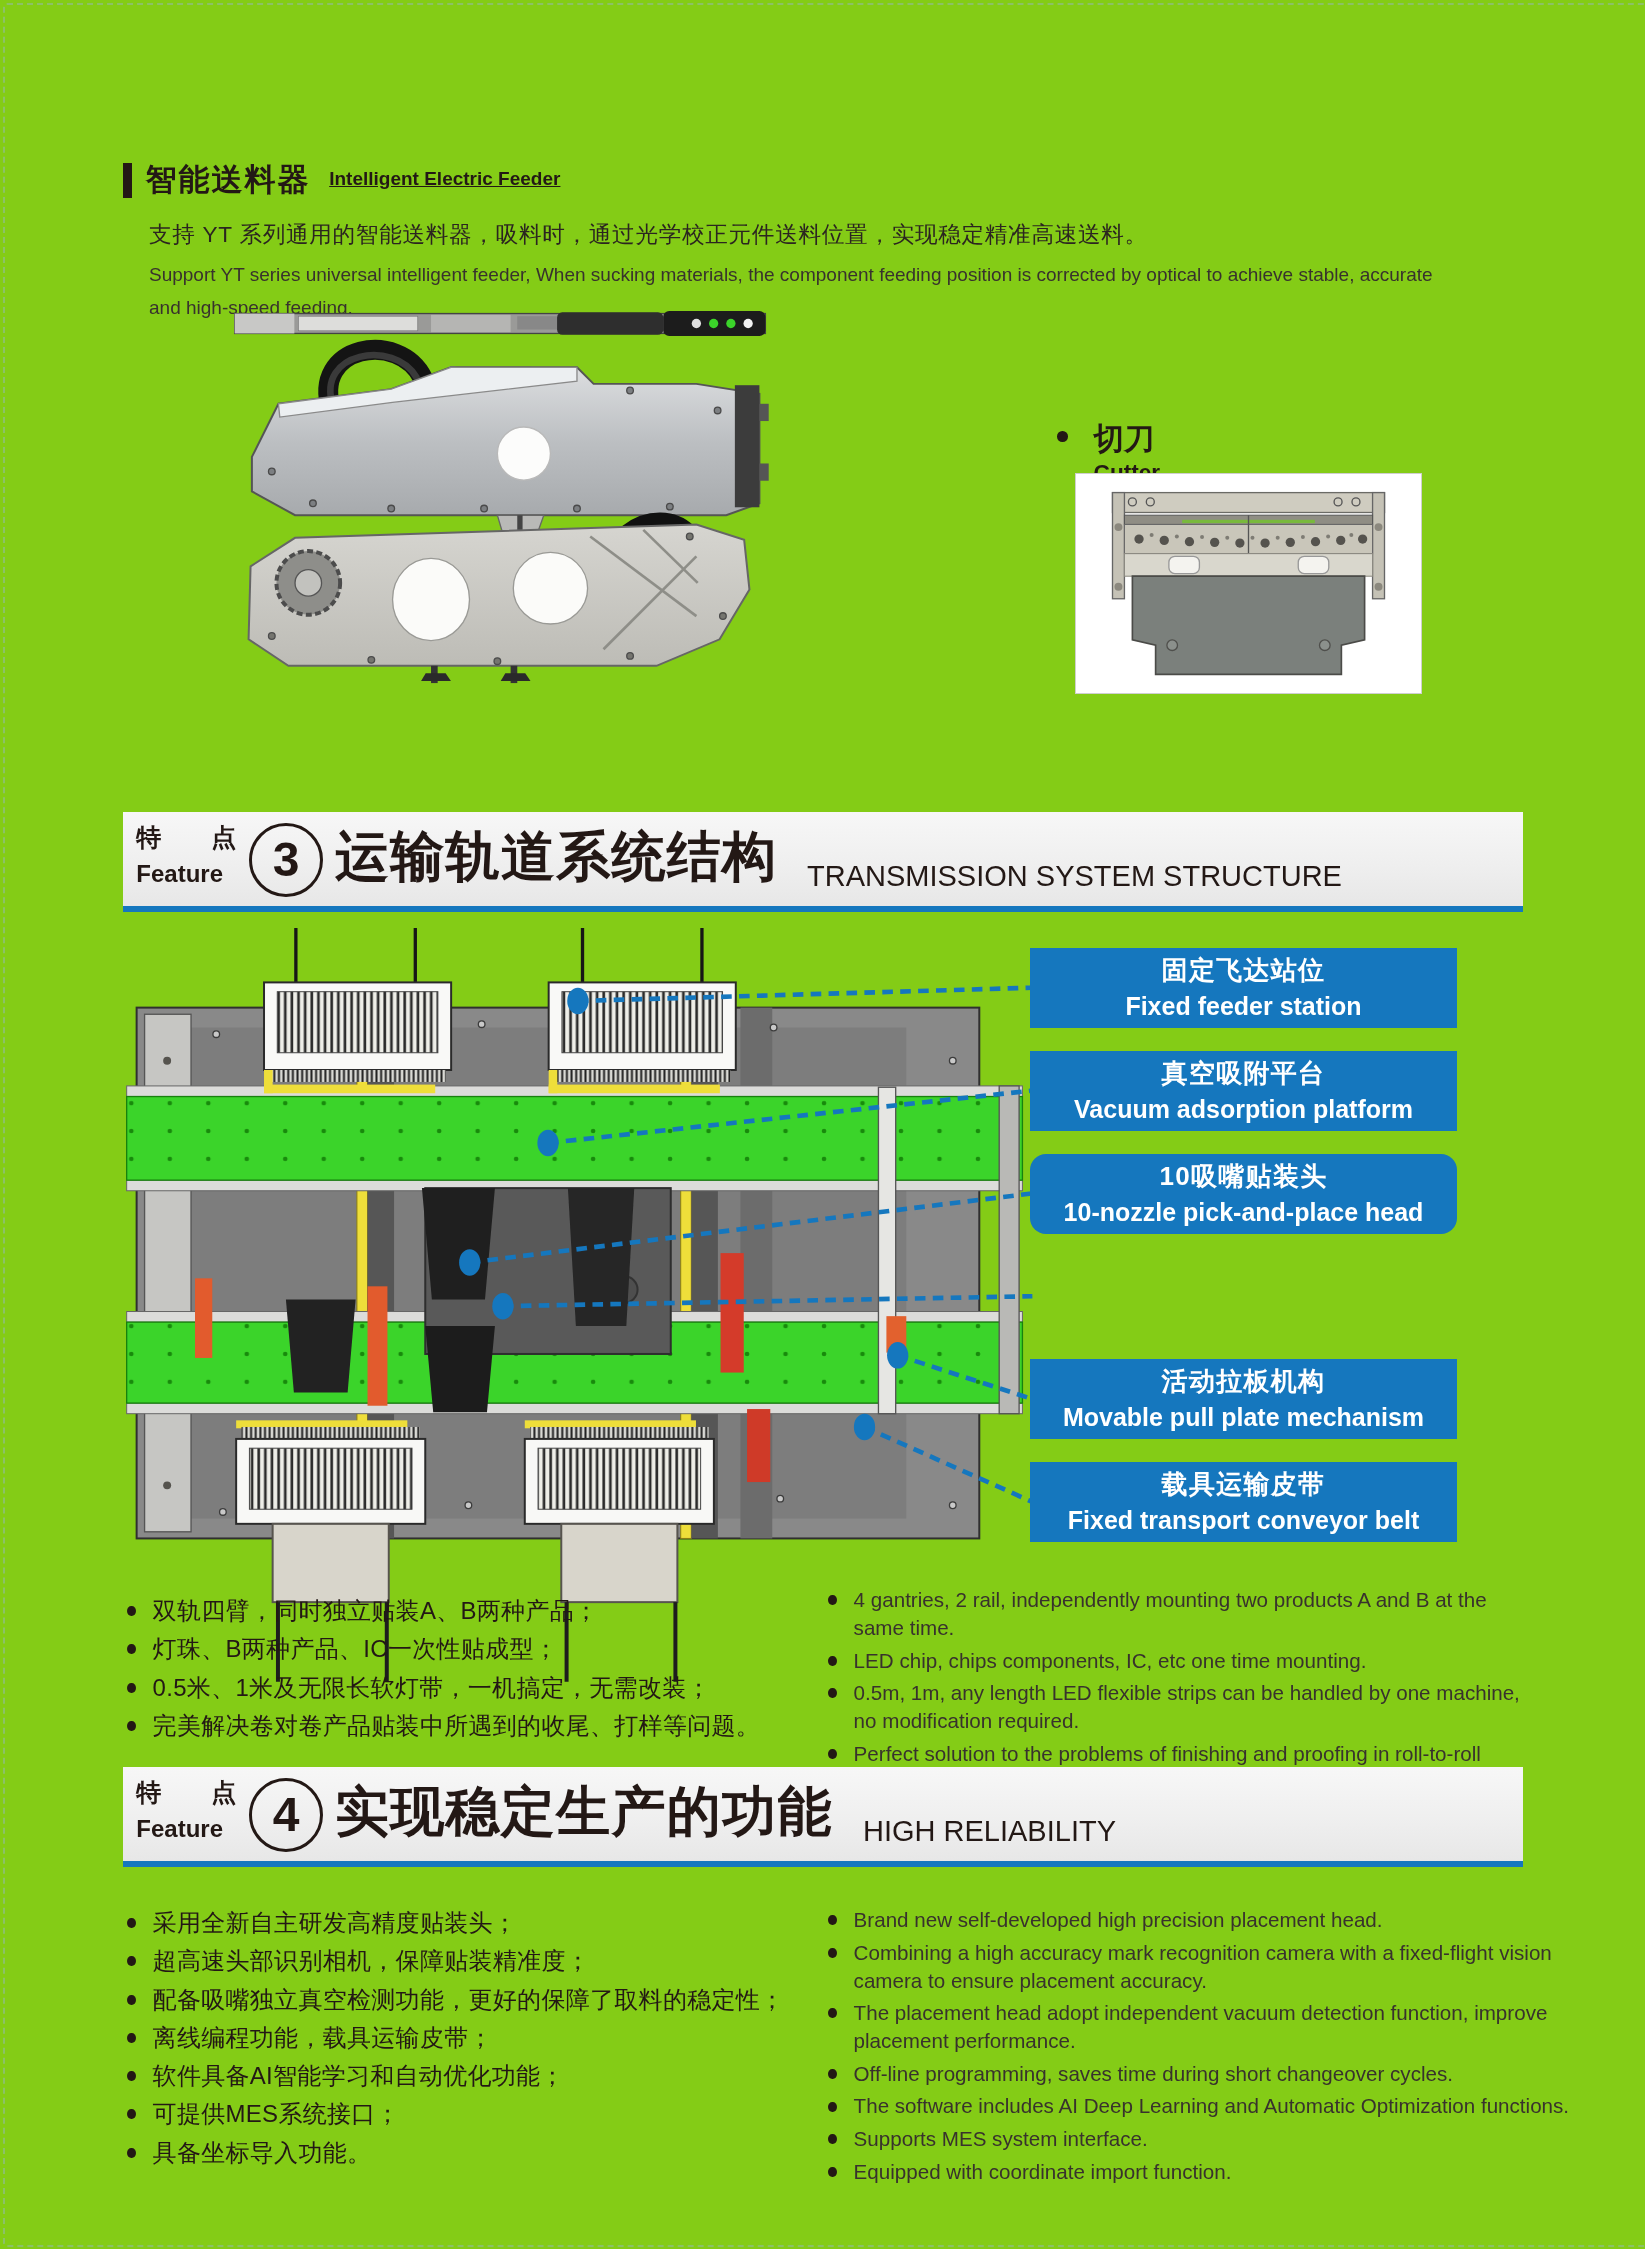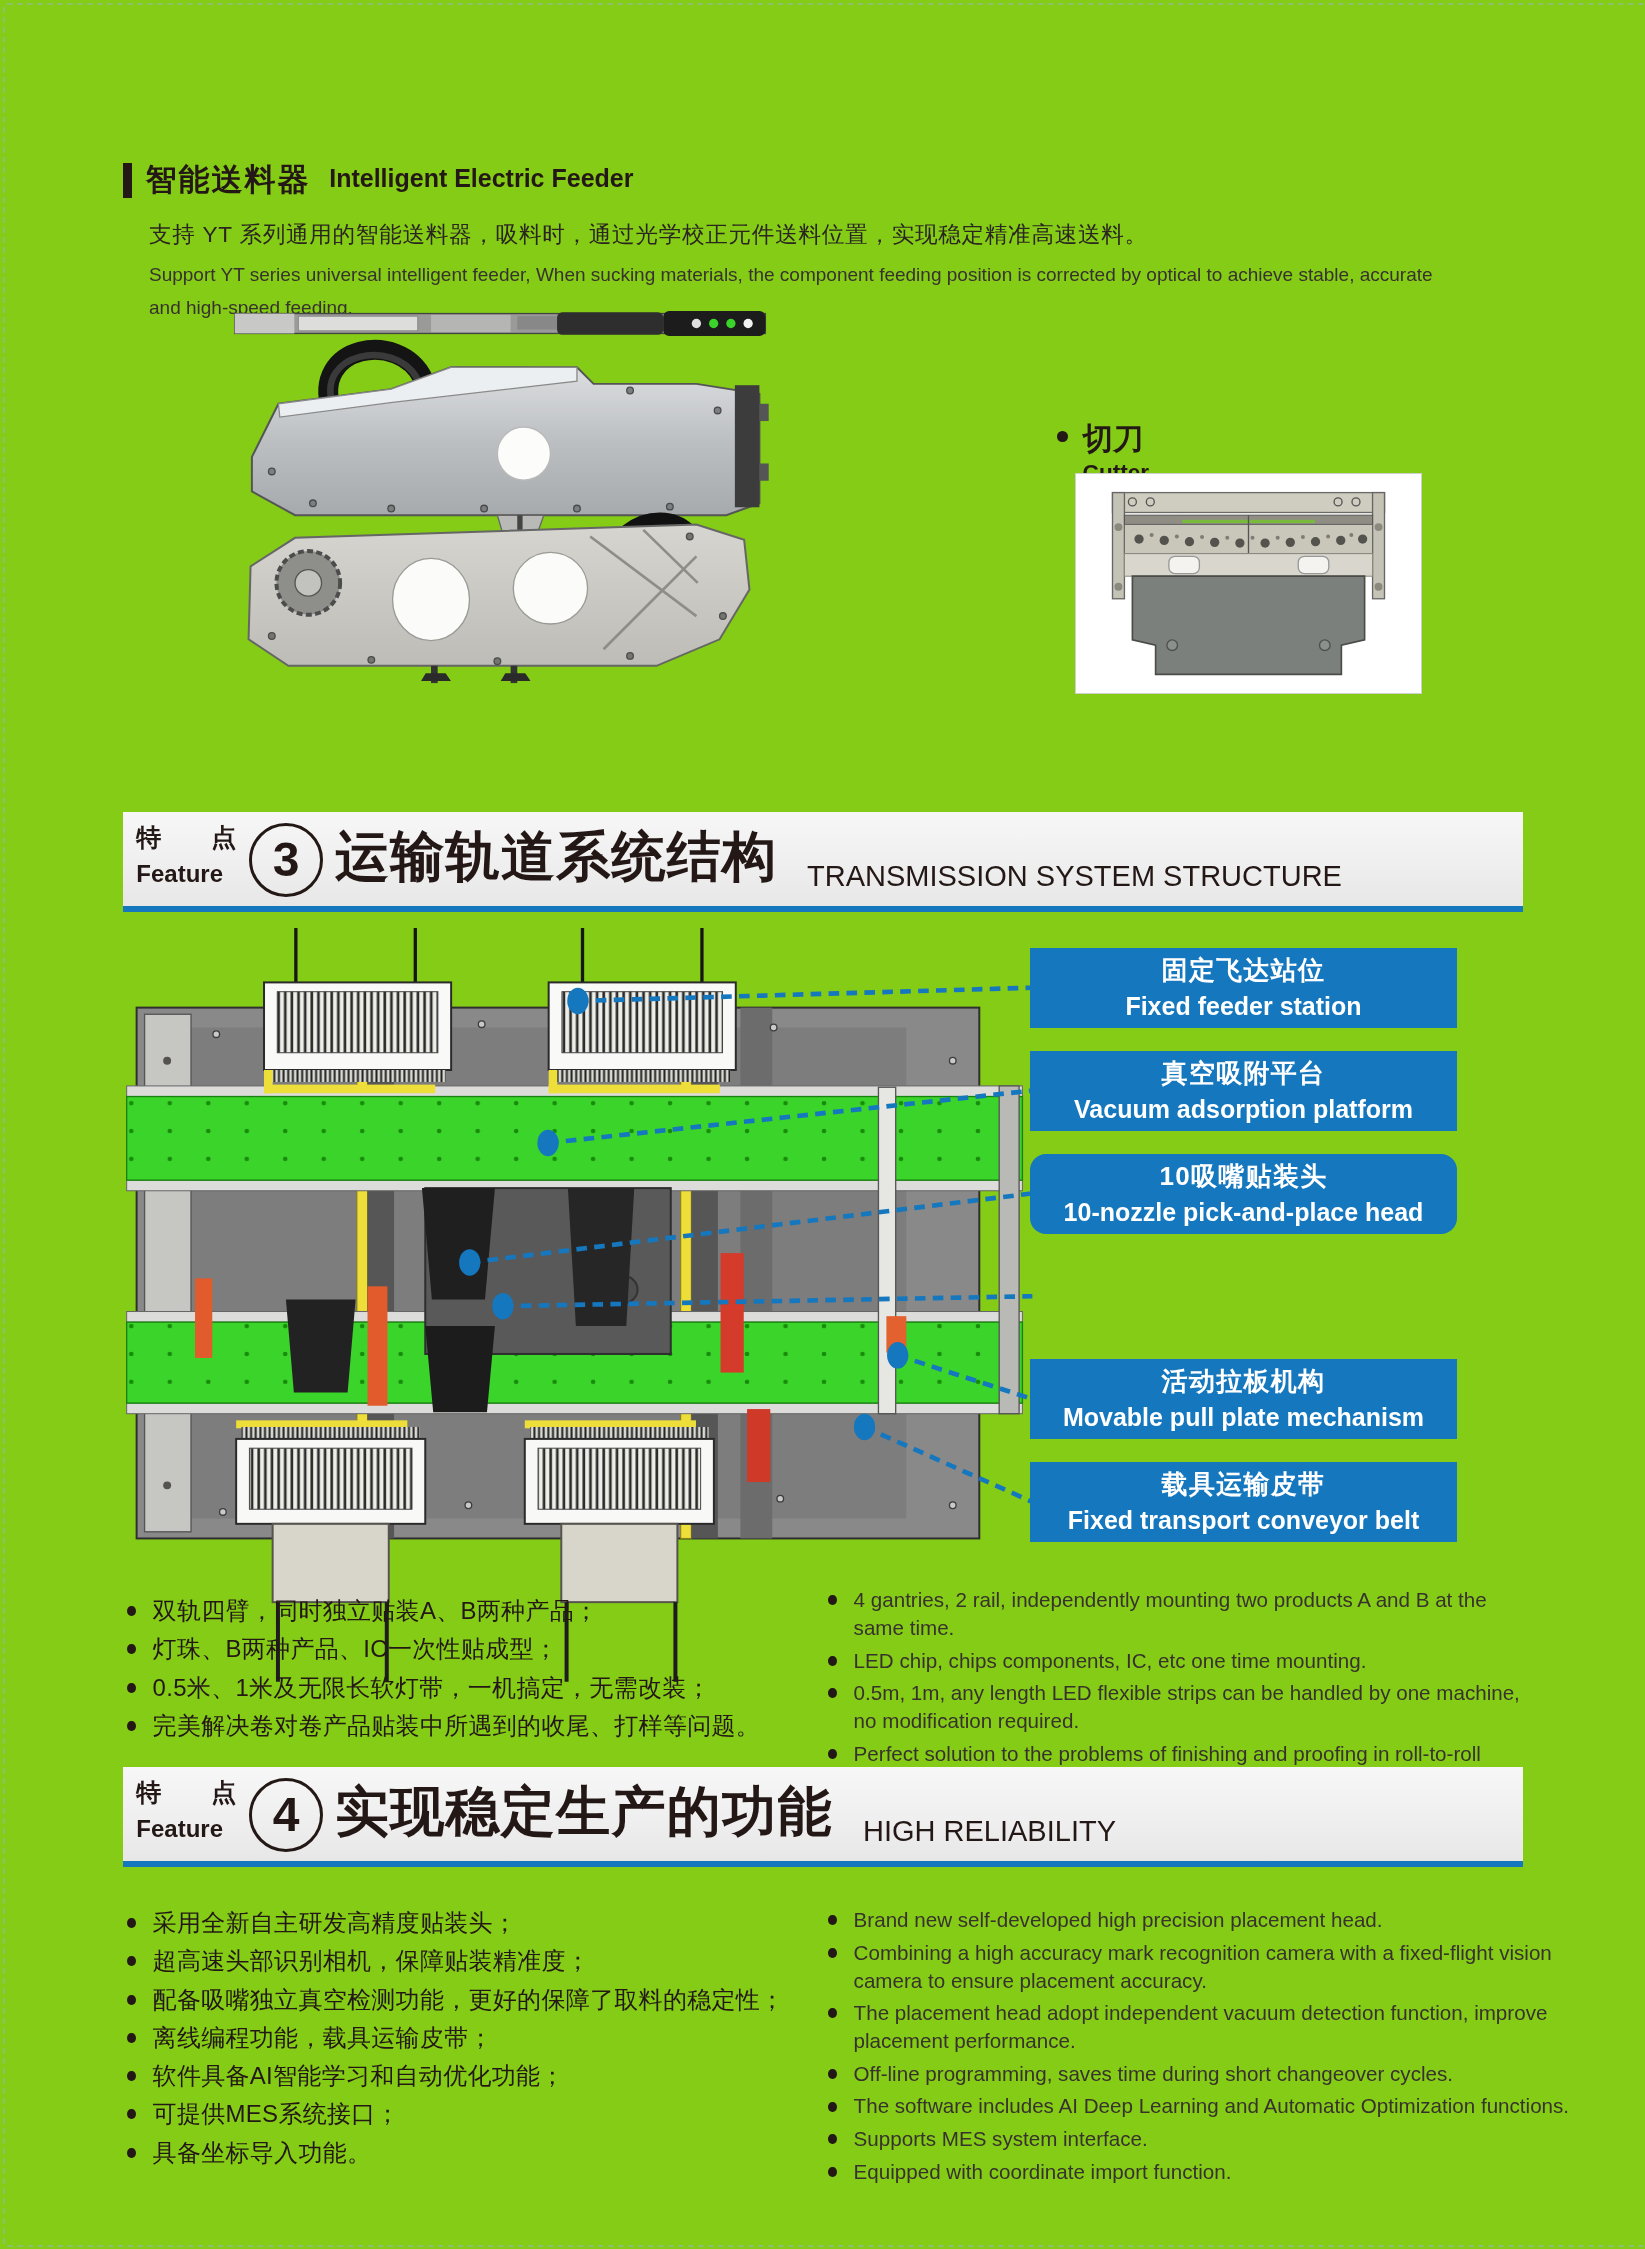--- a/index.html
+++ b/index.html
@@ -4,21 +4,21 @@
 <style>
   html,body{margin:0;padding:0;background:#fff;}
   .page{position:relative;width:1646px;height:2250px;background:#84cc16;overflow:hidden;
         font-family:"Liberation Sans","DejaVu Sans",sans-serif;color:#231815;padding-left:35px;}
   .frame{position:absolute;inset:3.3px;border:2px dashed #8cc167;border-radius:4px;pointer-events:none;}
   .abs{position:absolute;}
 
   
   .hdr-bar{width:9.3px;height:35px;background:#231815;}
   .hdr-zh{font-size:31px;font-weight:900;letter-spacing:2px;color:#231815;}
-  .hdr-en{font-size:25px;font-weight:700;color:#231815;margin-left:18.6px;padding-bottom:2.7px;}
+  .hdr-en{font-size:19px;font-weight:700;color:#231815;margin-left:18.6px;padding-bottom:2.7px;text-decoration:underline;}
   .para-zh{font-size:22.6px;color:#2b2520;letter-spacing:0.7px;}
   .para-en{font-size:19px;color:#38322d;line-height:1.75;white-space:pre-line;}
 
   
   .cut-dot{width:10.6px;height:10.6px;border-radius:50%;background:#231815;}
   .cut-zh{font-size:30.5px;font-weight:900;color:#231815;}
   .cut-en{font-size:22.6px;font-weight:700;color:#231815;}
   .cutter-box{border:1.3px solid #cfcfcf;background:#fff;}
 
   
@@ -138,21 +138,21 @@
       </g>
       <rect x="300" y="545" width="10" height="26" fill="#333"></rect>
       <rect x="420" y="545" width="10" height="26" fill="#333"></rect>
       <polygon points="285,568 330,568 322,556 292,556" fill="#2a2a2a"></polygon>
       <polygon points="405,568 450,568 442,556 412,556" fill="#2a2a2a"></polygon>
     </g>
   </svg>
 
   <div class="abs" style="left:1057px;top:419px;display:flex;align-items:flex-start;">
     <div class="cut-dot" style="margin-top:12px;"></div>
-    <div style="margin-left:15px;">
+    <div style="margin-left:26px;">
       <div class="cut-zh">切刀</div>
       <div class="cut-en">Cutter</div>
     </div>
   </div>
   <div class="abs cutter-box" style="left:1075px;top:473px;width:345px;height:219px;">
     <svg width="345" height="219" viewBox="0 0 520 330">
       <rect x="55" y="28" width="410" height="30" fill="#cfccc0" stroke="#6b6b66" stroke-width="2"></rect>
       <circle cx="85" cy="42" r="6" fill="none" stroke="#555" stroke-width="2"></circle>
       <circle cx="112" cy="42" r="6" fill="none" stroke="#555" stroke-width="2"></circle>
       <circle cx="395" cy="42" r="6" fill="none" stroke="#555" stroke-width="2"></circle>

